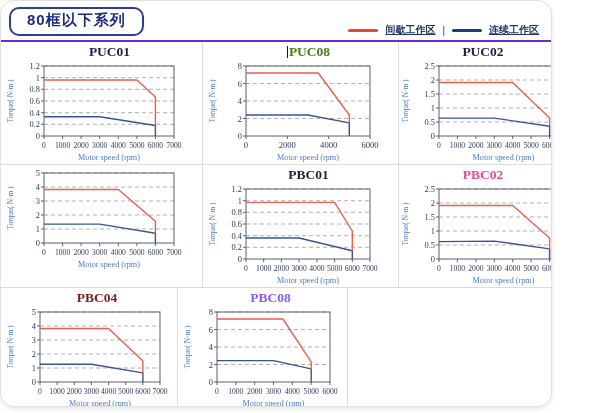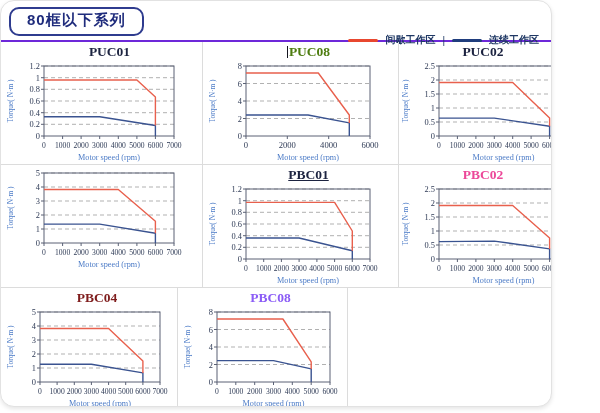--- a/index.html
+++ b/index.html
@@ -7,21 +7,21 @@
   .card {
     position: relative; width: 552px; height: 407px; background: #fff;
     border: 1px solid #e2e2e2; border-radius: 14px; overflow: hidden;
     box-shadow: 0 2px 4px rgba(0,0,0,0.10);
   }
   .hdr { height: 39px; display: flex; justify-content: space-between; align-items: flex-start; padding: 6px 12px 0 8px; }
   .series-badge {
     border: 2px solid #2f3c8f; border-radius: 10px; padding: 2px 16px 4px 16px;
     color: #1f2c7c; font-size: 15px; font-weight: bold; letter-spacing: 1px;
   }
-  .legend { display: flex; align-items: center; gap: 7px; margin-top: 26px; font-size: 10px; font-weight: bold; color: #1f3864; }
+  .legend { display: flex; align-items: center; gap: 7px; margin-top: 16px; font-size: 10px; font-weight: bold; color: #1f3864; text-decoration: underline; }
   .lswatch { display: inline-block; width: 30px; height: 3px; border-radius: 2px; }
   .lsep { color: #1f3864; font-weight: normal; }
   .grid-a { display: grid; grid-template-columns: 202px 196px 1fr; grid-auto-rows: 123px; border-top: 2px solid #6d28d9; }
   .grid-b { display: grid; grid-template-columns: 177px 170px 1fr; grid-auto-rows: 119px; }
   .cell { border-right: 1px solid #dcdcdc; border-bottom: 1px solid #dcdcdc; padding-top: 2px; overflow: hidden; }
   .grid-a .cell:nth-child(3n) { border-right: none; }
   .grid-b .cell { border-bottom: none; }
   .grid-b .cell.empty { border-right: none; }
   .ct {
     height: 16px; text-align: center; padding-left: 16px;
@@ -231,21 +231,21 @@
             <line x1="37" y1="6.0" x2="40" y2="6.0" stroke="#5a6175" stroke-width="1"></line>
             <text x="36" y="9.0" font-size="8.4" fill="#2e3a55" font-family="Liberation Serif, DejaVu Serif, serif" text-anchor="end">5</text>
           </g>
           <text x="9" y="41.0" transform="rotate(-90 9 41.0)" font-size="7.4" fill="#4d7cc7" font-family="Liberation Serif, DejaVu Serif, serif" text-anchor="middle">Torque( N·m )</text>
           <text x="105.0" y="100" font-size="8.2" fill="#4d7cc7" font-family="Liberation Serif, DejaVu Serif, serif" text-anchor="middle">Motor speed (rpm)</text>
           <polyline points="40.0,57.1 95.7,57.1 151.4,66.2 151.4,76.0" fill="none" stroke="#3a5390" stroke-width="1.4" stroke-linejoin="round"></polyline>
           <polyline points="40.0,22.5 114.3,22.5 151.4,54.3 151.4,66.2" fill="none" stroke="#e8604d" stroke-width="1.4" stroke-linejoin="round"></polyline>
         </svg>
     </div>
     <div class="cell">
-      <div class="ct" style="color: rgb(28, 35, 64); text-decoration: underline;"><span>PBC01</span></div>
+      <div class="ct" style="color: rgb(28, 35, 64);"><span>PBC01</span></div>
       <svg class="plot" width="190" height="102" viewBox="0 0 190 102">
           <g>
             <line x1="40" y1="64.3" x2="164" y2="64.3" stroke="#a8a8a8" stroke-width="0.9" stroke-dasharray="4 3"></line>
             <line x1="40" y1="52.7" x2="164" y2="52.7" stroke="#a8a8a8" stroke-width="0.9" stroke-dasharray="4 3"></line>
             <line x1="40" y1="41.0" x2="164" y2="41.0" stroke="#a8a8a8" stroke-width="0.9" stroke-dasharray="4 3"></line>
             <line x1="40" y1="29.3" x2="164" y2="29.3" stroke="#a8a8a8" stroke-width="0.9" stroke-dasharray="4 3"></line>
             <line x1="40" y1="17.7" x2="164" y2="17.7" stroke="#a8a8a8" stroke-width="0.9" stroke-dasharray="4 3"></line>
             <line x1="40" y1="6.0" x2="164" y2="6.0" stroke="#a8a8a8" stroke-width="0.9" stroke-dasharray="4 3"></line>
           </g>
           <rect x="40" y="6" width="124" height="70" fill="none" stroke="#5a6175" stroke-width="1"></rect>

